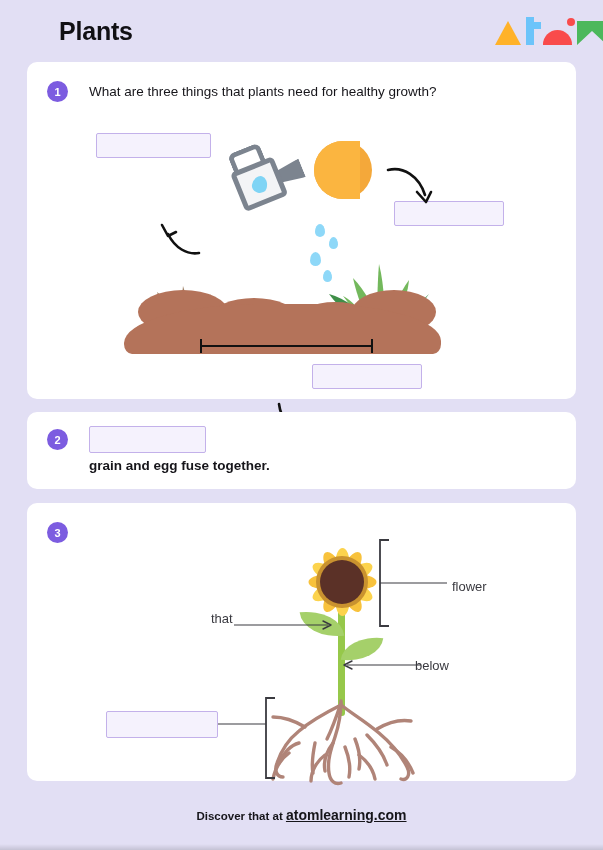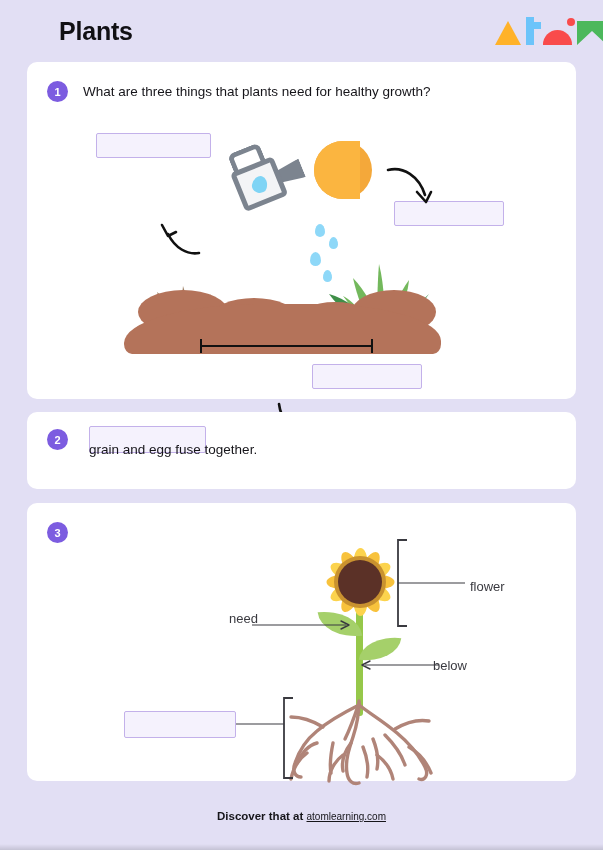--- a/index.html
+++ b/index.html
@@ -95,21 +95,21 @@
     width: 21px; height: 21px;
     border-radius: 50%;
     background: #7c5ce0;
     color: #ffffff;
     font-size: 11px;
     font-weight: bold;
     display: flex; align-items: center; justify-content: center;
     margin-top: 1px;
   }
   .qtext {
-    margin-left: 15px;
+    margin-left: 21px;
     font-size: 13.5px;
     color: #16151a;
     line-height: 1.75;
   }
 
   
   .abox {
     background: #f5f2fd;
     border: 1.4px solid #c3b1ea;
     border-radius: 2px;
@@ -188,27 +188,28 @@
   #q2-box { width: 117px; height: 27px; margin-left: 21px; margin-top: -2px; flex: 0 0 auto; }
   .q2-text {
     margin-left: 13px;
     font-size: 13.5px;
     color: #16151a;
     line-height: 1.72;
     width: 362px;
   }
   .q2-line2 {
     position: absolute;
-    left: 62px; top: 30px;
+    left: 62px; top: 46px;
     font-size: 13.5px;
     color: #16151a;
-  }
-
-  
-  .q3-art { position: absolute; top: 0; left: 18px; width: 549px; height: 278px; }
+    font-weight: bold;
+  }
+
+  
+  .q3-art { position: absolute; top: 0; left: 0; width: 549px; height: 278px; }
   #q3-box-roots { position: absolute; left: 79px; top: 208px; width: 112px; height: 27px; }
   .lbl {
     position: absolute;
     font-size: 13px;
     color: #3a3a40;
   }
   #lbl-flower { left: 425px; top: 76px; }
   #lbl-leaf   { left: 184px; top: 108px; }
   #lbl-stem   { left: 388px; top: 155px; }
 
@@ -447,23 +448,23 @@
       </svg>
 
       <svg class="brk" style="left:190px; top:193px;" width="80" height="90">
         <path d="M58 2 L 49 2 L 49 82 L 58 82" stroke="#3a3a40" stroke-width="1.8" fill="none"></path>
         <line x1="49" y1="28" x2="1" y2="28" stroke="#3a3a40" stroke-width="1.2"></line>
       </svg>
 
       <div class="abox" id="q3-box-roots"></div>
 
       <div class="lbl" id="lbl-flower">flower</div>
-      <div class="lbl" id="lbl-leaf">need</div>
+      <div class="lbl" id="lbl-leaf">that</div>
       <div class="lbl" id="lbl-stem">below</div>
     </div>
   </div>
 
   <div style="position:absolute; left:0; top:806px; width:603px; text-align:center;">
-    <span style="font-size:11.5px; font-weight:bold; color:#16151a;">Discover that at </span><span style="font-size:10px; font-weight:normal; color:#16151a; text-decoration:underline;">atomlearning.com</span>
+    <span style="font-size:11.5px; font-weight:bold; color:#16151a;">Discover that at </span><span style="font-size:14px; font-weight:bold; color:#16151a; text-decoration:underline;">atomlearning.com</span>
   </div>
 
   <div class="page-shadow"></div>
 </div>
 
 </body></html>

